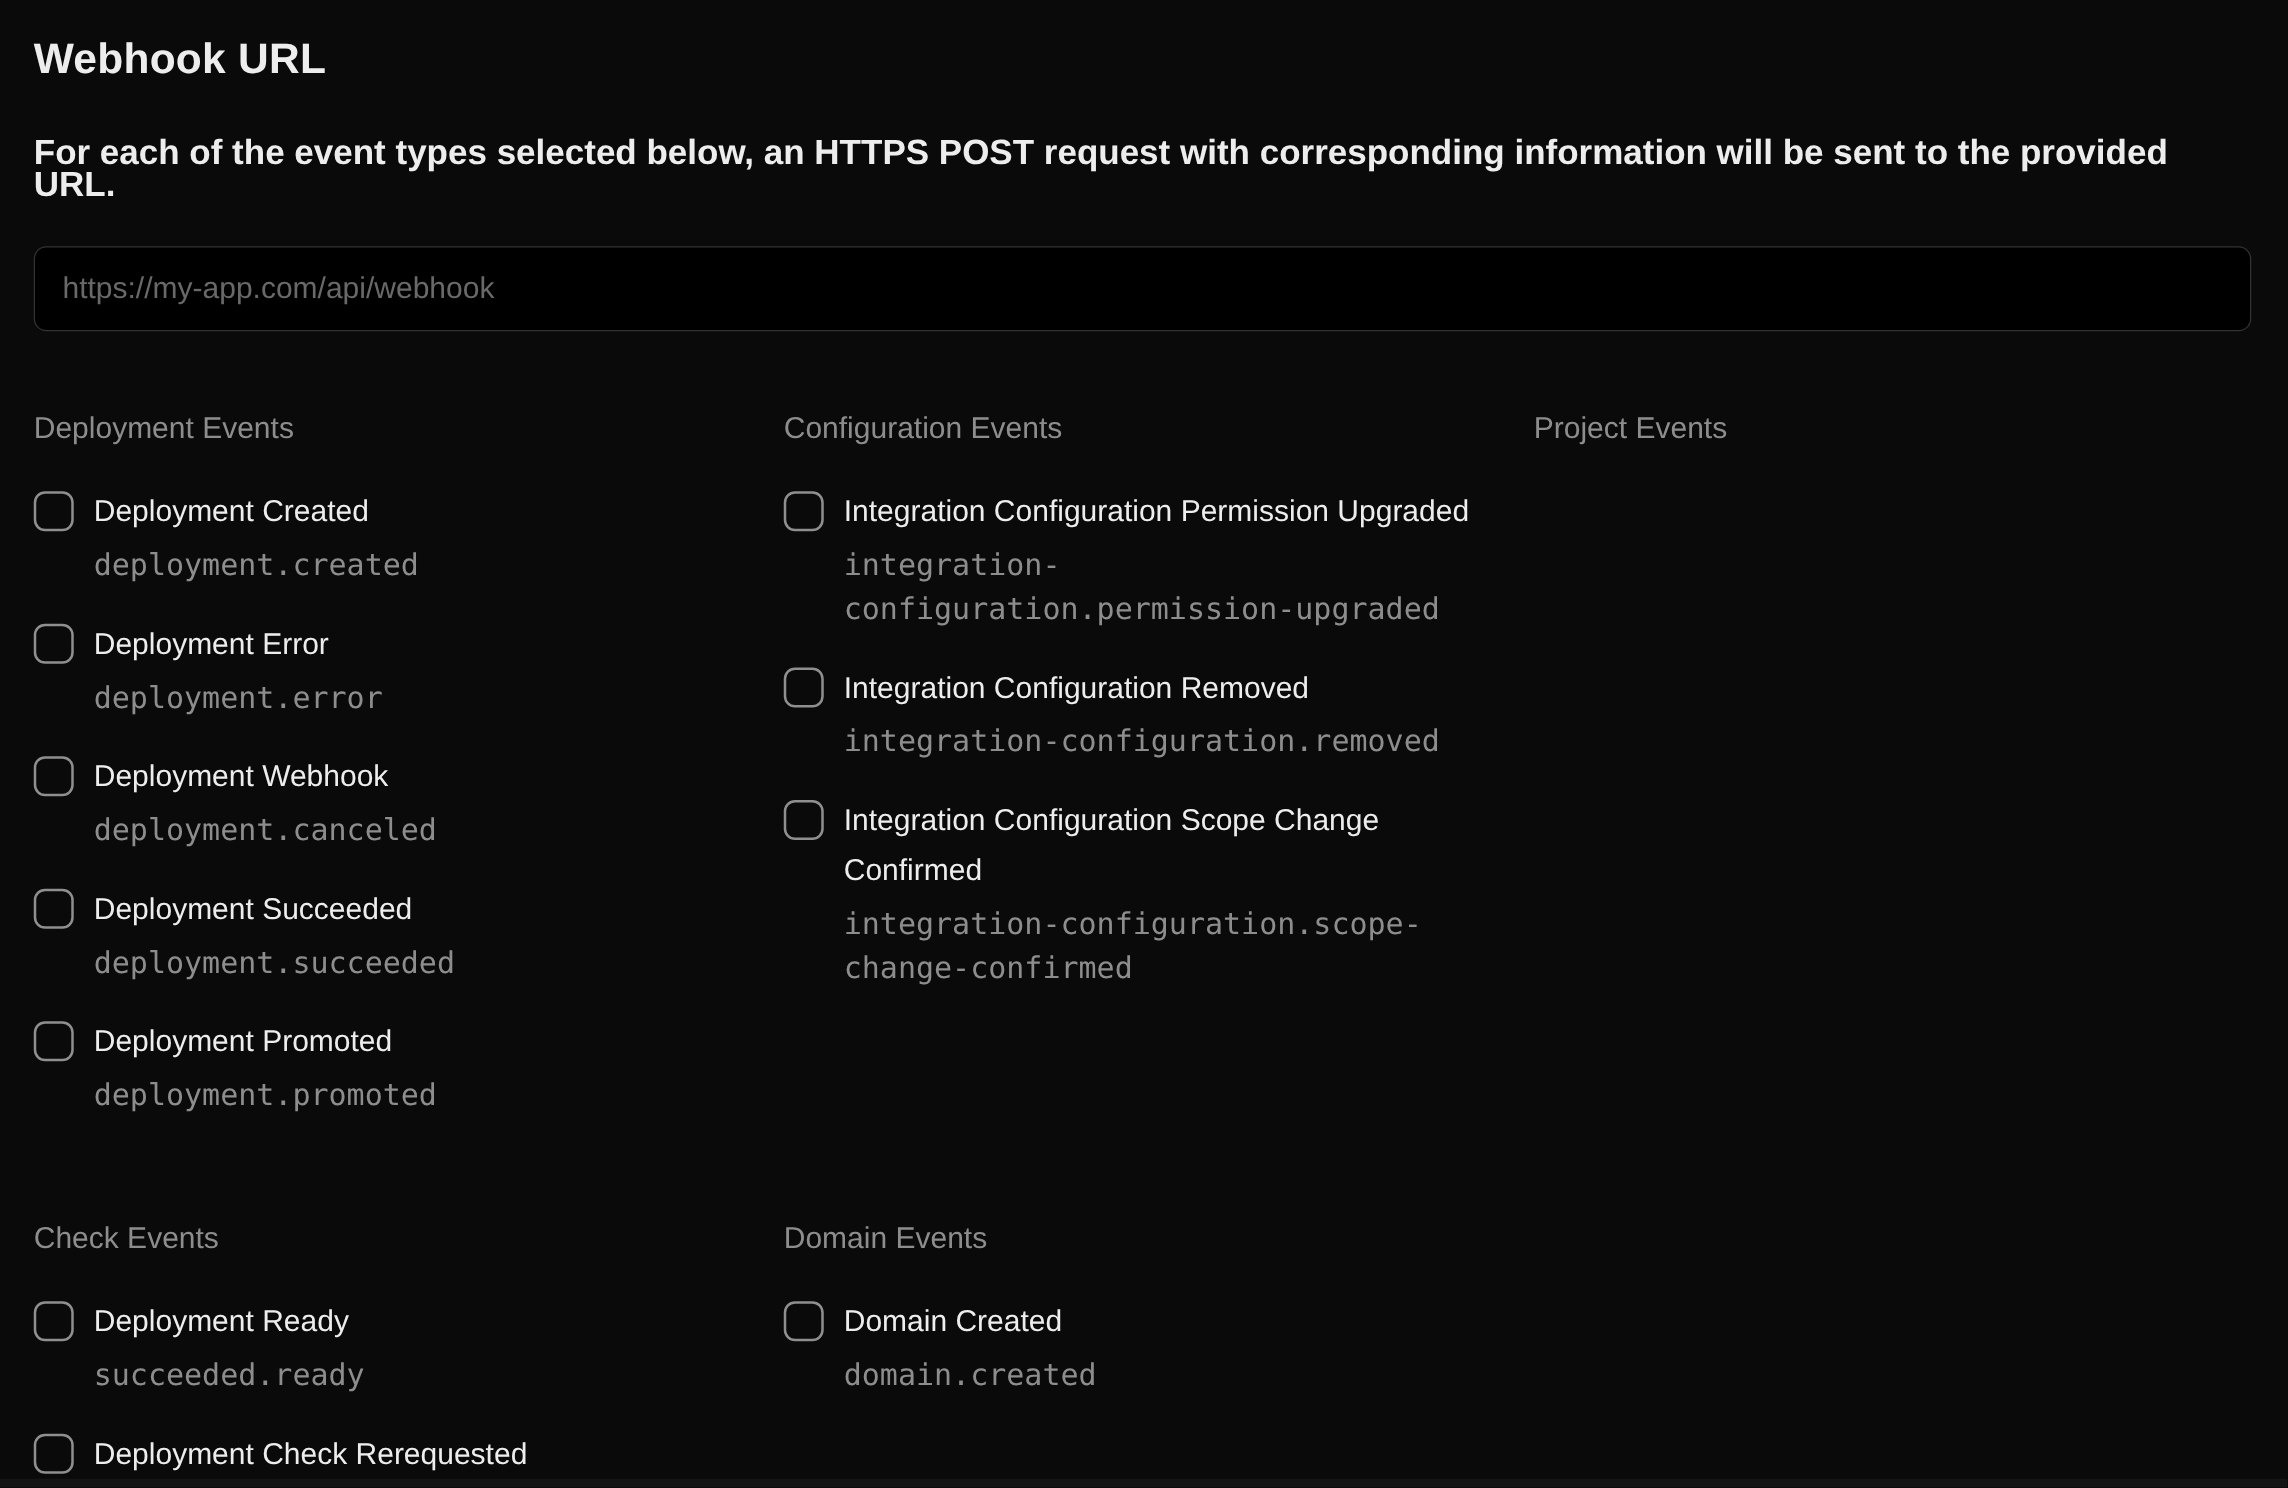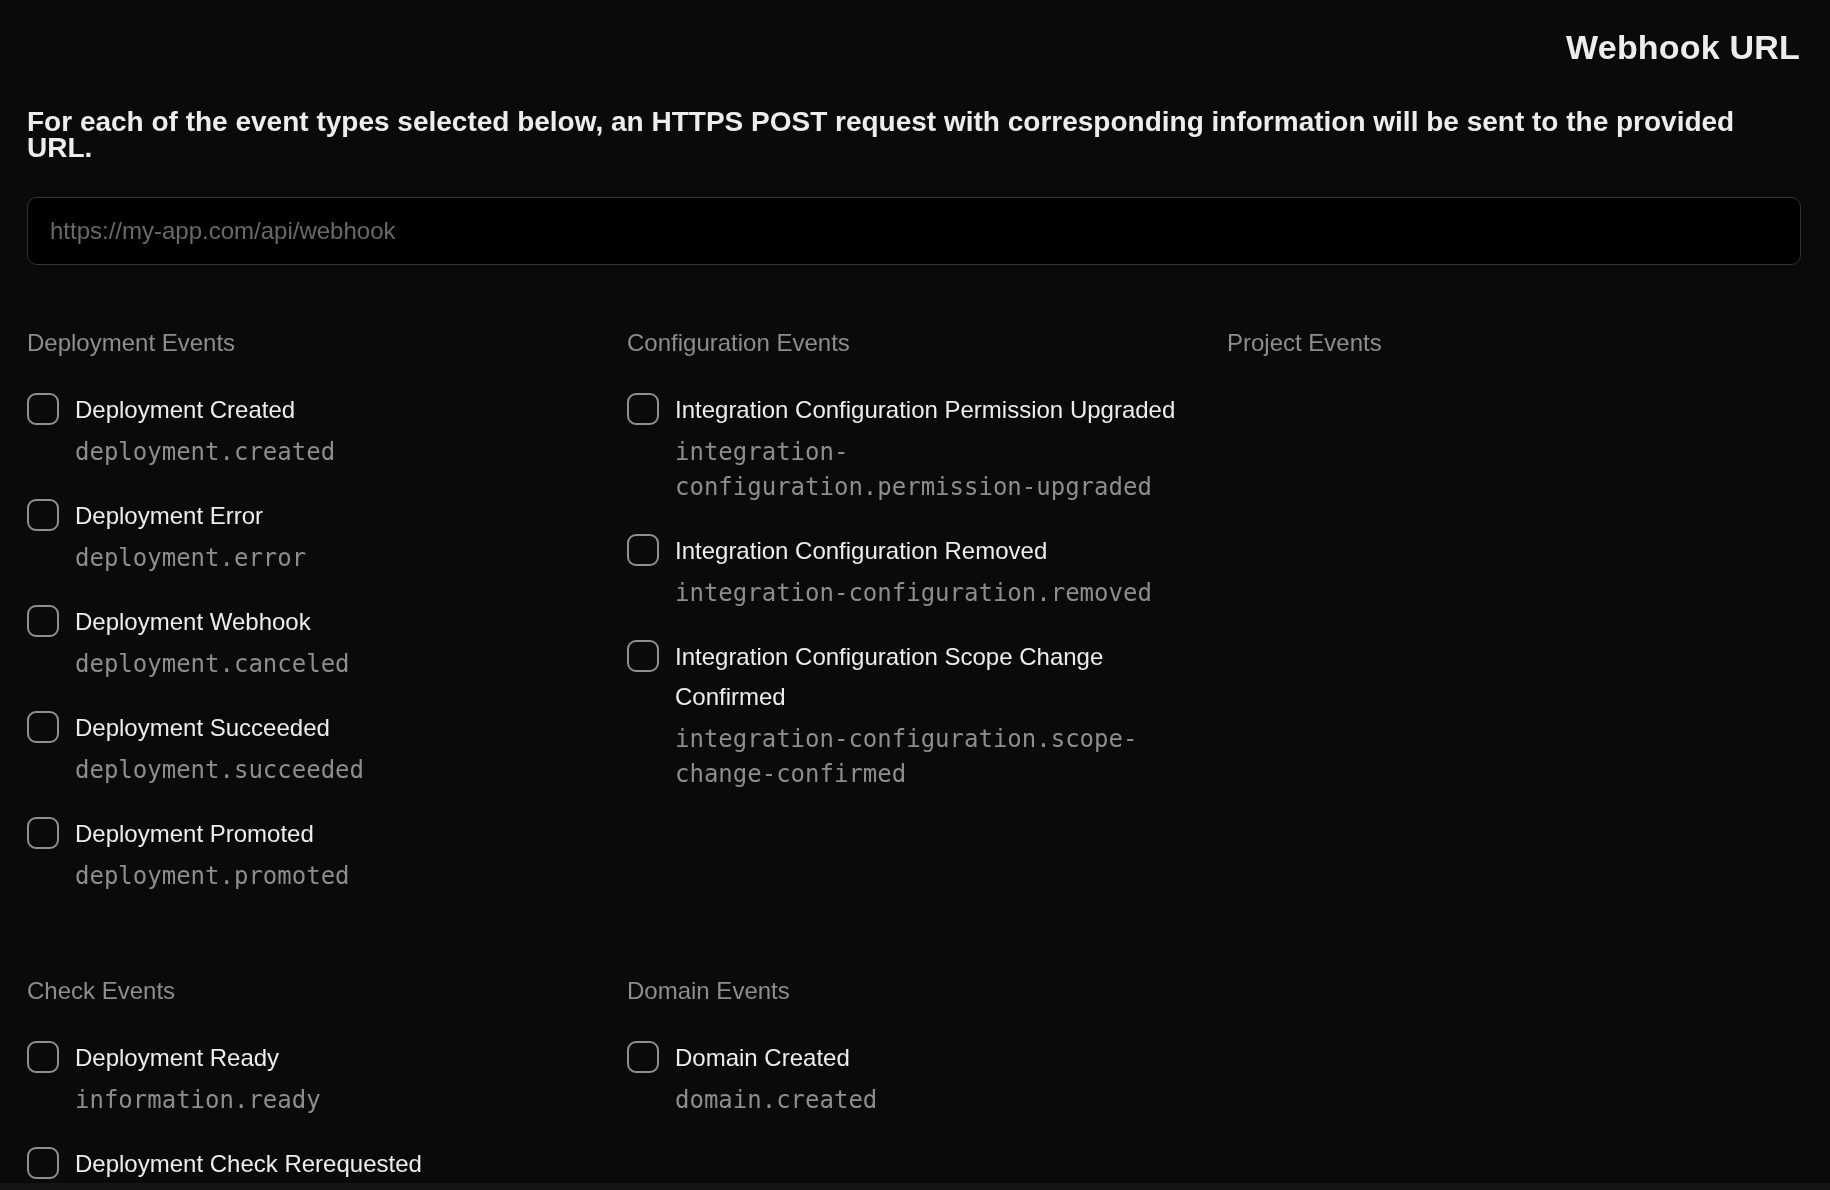--- a/index.html
+++ b/index.html
@@ -28,21 +28,20 @@
     width: 100%;
     height: 100%;
   }
   .page-title {
     font-size: 34px;
     line-height: 38px;
     font-weight: 700;
     letter-spacing: 0.2px;
     color: var(--fg);
     margin-bottom: 43px;
-    text-align: right;
   }
   .page-description {
     font-size: 28px;
     line-height: 26px;
     font-weight: 700;
     color: var(--fg);
     margin-bottom: 35px;
   }
   .url-input {
     display: block;
@@ -200,21 +199,21 @@
     <h3 class="group-title">Project Events</h3>
   </section>
 
   <section class="group">
     <h3 class="group-title">Check Events</h3>
     <div class="items">
   <div class="event">
     <span class="checkbox" role="checkbox" aria-checked="false"></span>
     <div class="event-text">
       <label class="event-label">Deployment Ready</label>
-      <div class="event-slug">information.ready</div>
+      <div class="event-slug">succeeded.ready</div>
     </div>
   </div>
 
   <div class="event">
     <span class="checkbox" role="checkbox" aria-checked="false"></span>
     <div class="event-text">
       <label class="event-label">Deployment Check Rerequested</label>
       <div class="event-slug">deployment.check-rerequested</div>
     </div>
   </div>

